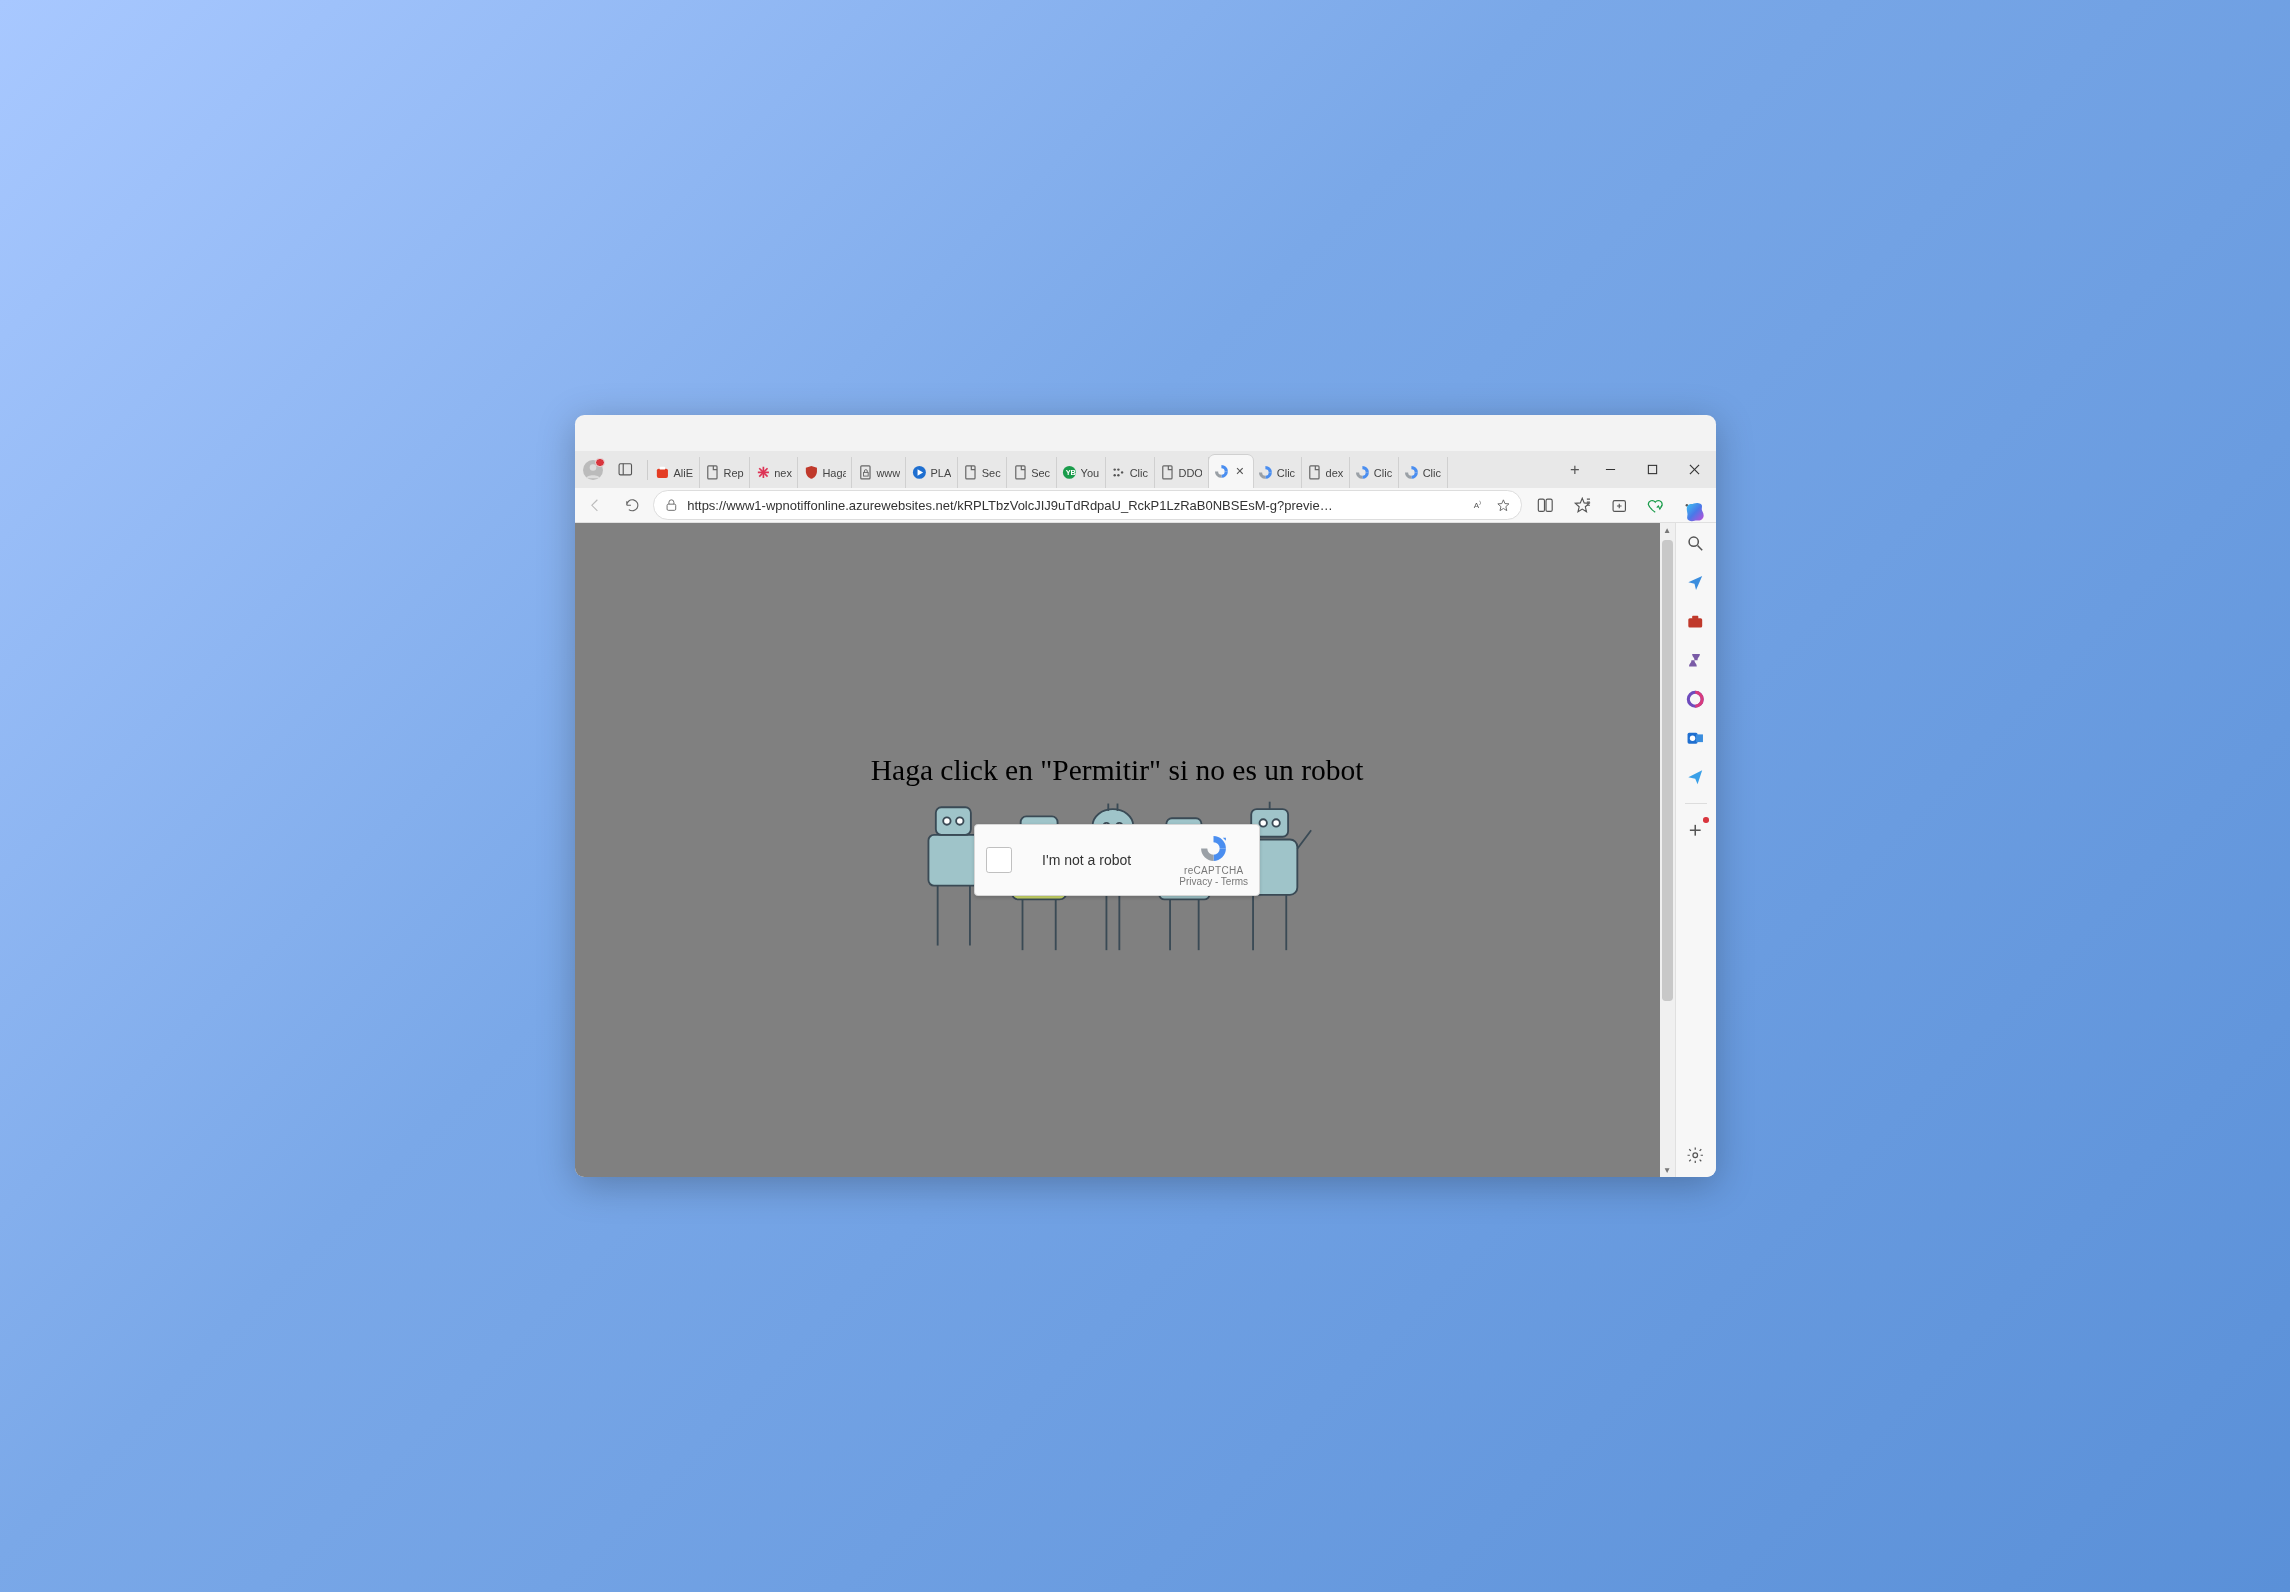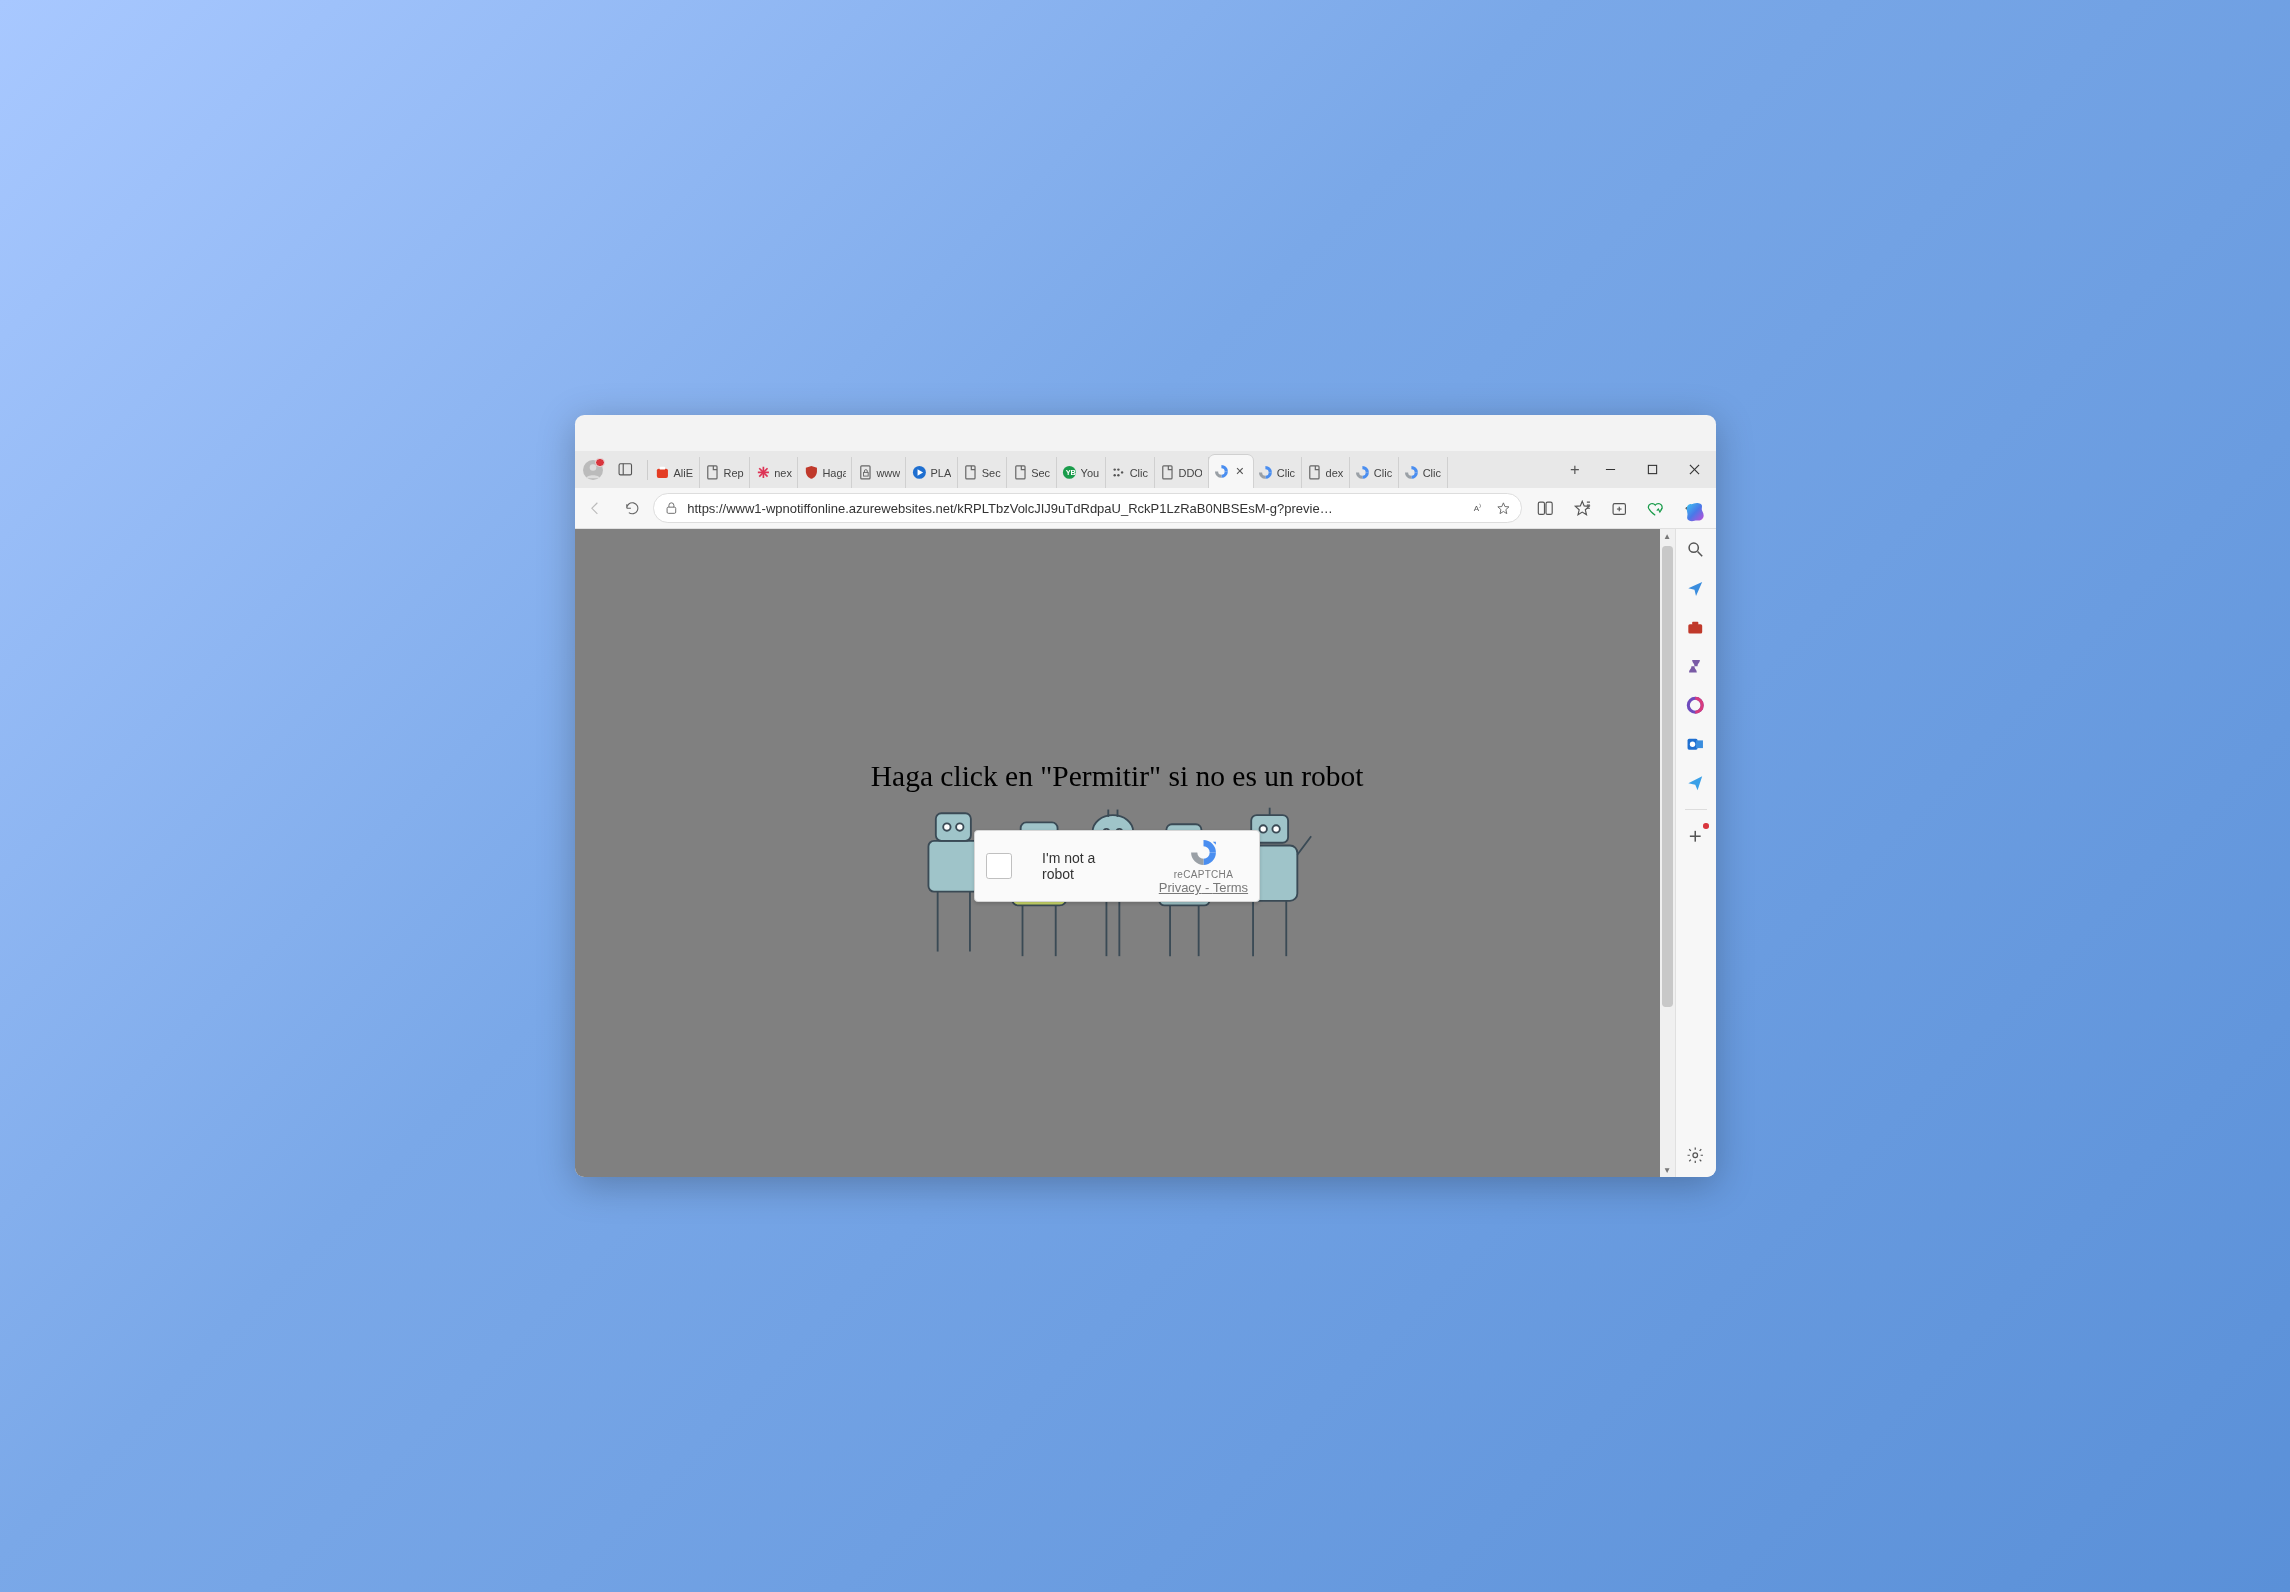--- a/index.html
+++ b/index.html
@@ -71,21 +71,21 @@
   }
   .tab-close{width:14.8px;height:14.8px;display:flex;align-items:center;justify-content:center;font-size:11px;color:#555;border-radius:2.8px;}
   .newtab{width:29.5px;height:29.5px;display:flex;align-items:center;justify-content:center;font-size:16.6px;color:#555;}
   .tab-text{overflow:hidden;text-overflow:clip;}
 
   .window-controls{display:flex;}
   .wc-btn{width:42px;height:37px;display:flex;align-items:center;justify-content:center;}
   .wc-btn svg{width:11px;height:11px;stroke:#333;stroke-width:1.2;fill:none;}
 
   .addr-row{
-    height:41px;background:#f7f7f7;border-bottom:0.9px solid #e0e0e0;
+    height:35px;background:#f7f7f7;border-bottom:0.9px solid #e0e0e0;
     display:flex;align-items:center;padding:0 5.5px;gap:5.5px;
   }
   .nav-btn{width:31px;height:31px;border-radius:5.5px;display:flex;align-items:center;justify-content:center;}
   .nav-btn svg{width:16.6px;height:16.6px;stroke:#666;fill:none;stroke-width:1.6;}
   .nav-btn.disabled svg{stroke:#bbb;}
   .addr-bar{
     flex:1;height:29.5px;background:#fff;border:0.9px solid #ddd;border-radius:14.8px;
     display:flex;align-items:center;padding:0 9.2px;gap:7.4px;font-size:13px;color:#333;
     overflow:hidden;
   }
@@ -129,21 +129,21 @@
     position:absolute;top:26px;left:50%;transform:translateX(-50%);
     width:286px;height:72px;background:#fafafa;border:0.9px solid #d6d6d6;border-radius:3.7px;
     box-shadow:0 1.8px 3.7px rgba(0,0,0,0.15);
     display:flex;align-items:center;padding:0 11px;gap:30px;
   }
   .cap-check{width:26px;height:26px;border:1.8px solid #c0c0c0;border-radius:2.8px;background:#fff;}
   .cap-text{flex:1;font-size:14px;color:#333;}
   .cap-logo{display:flex;flex-direction:column;align-items:center;gap:0.9px;}
   .cap-logo svg{width:31px;height:31px;}
   .cap-brand{font-size:10px;color:#787878;letter-spacing:0.3px;}
-  .cap-links{font-size:13px;color:#787878;text-decoration:underline;}
+  .cap-links{font-size:10px;color:#787878;}
   .cap-links span{cursor:default;}
 
   .copilot{
     position:absolute;right:5.5px;top:83px;
     width:29.5px;height:29.5px;display:flex;align-items:center;justify-content:center;
   }
   .copilot svg{width:24px;height:24px;}
 
   .favicon{width:14.8px;height:14.8px;flex:0 0 14.8px;display:flex;justify-content:center;}
   .favicon svg{width:14.8px;height:14.8px;}

